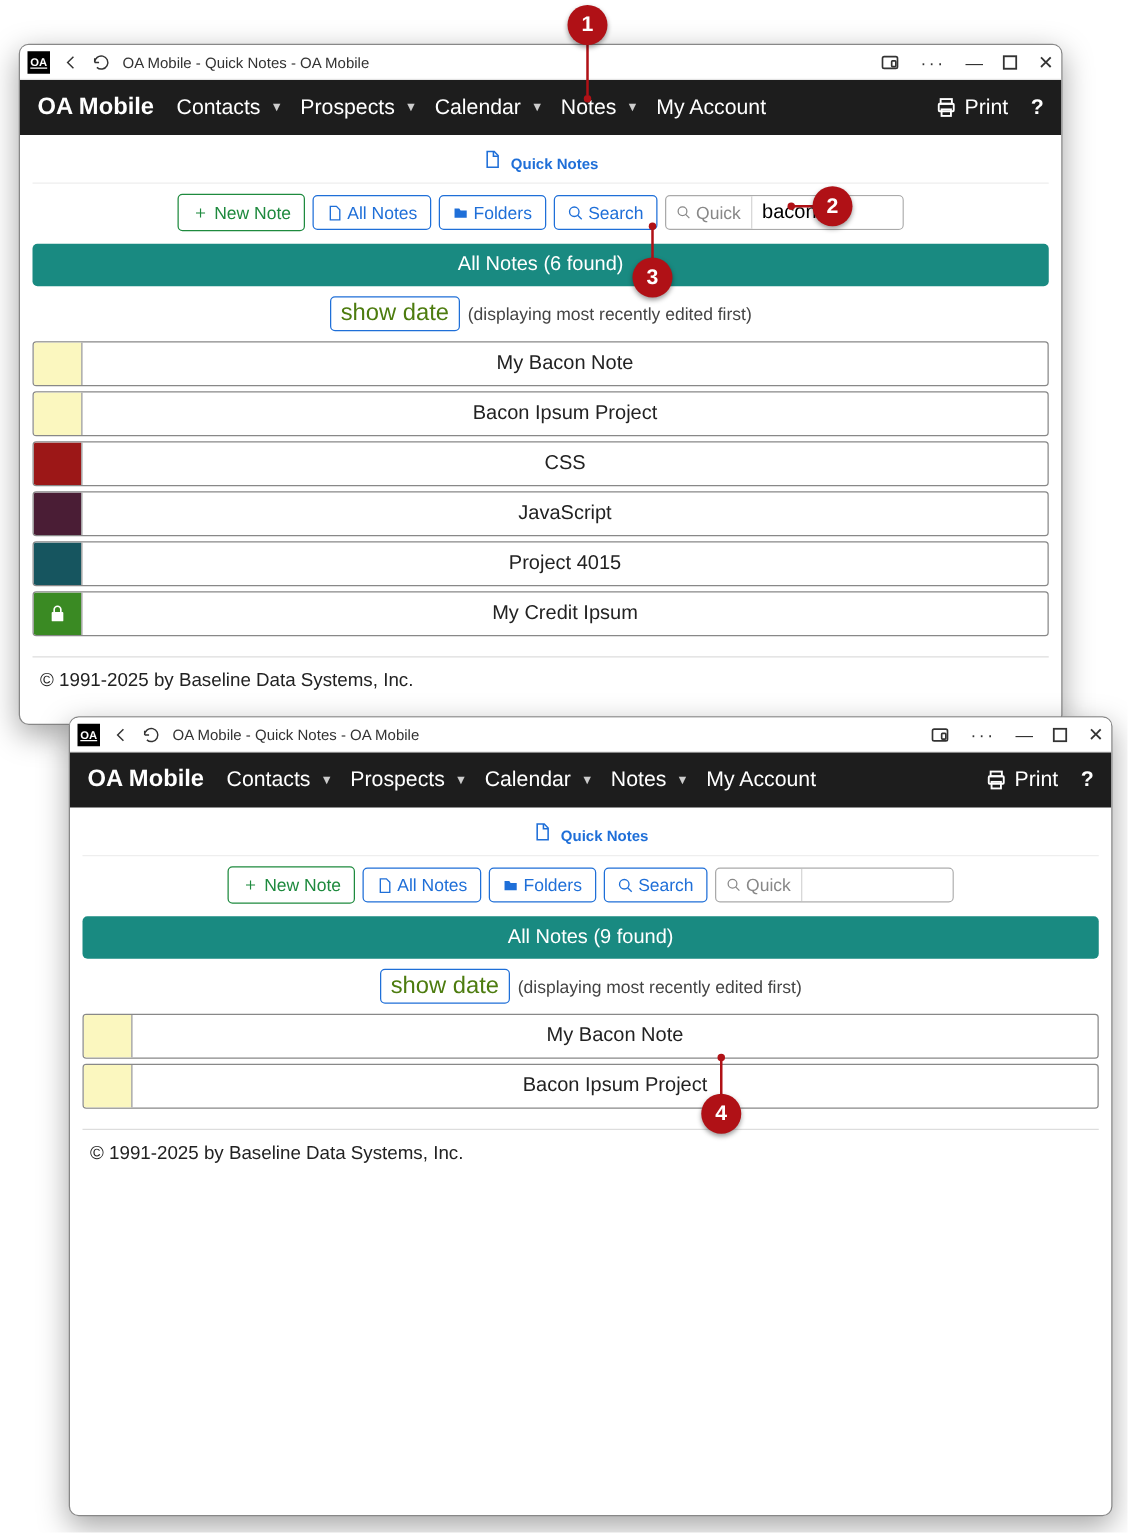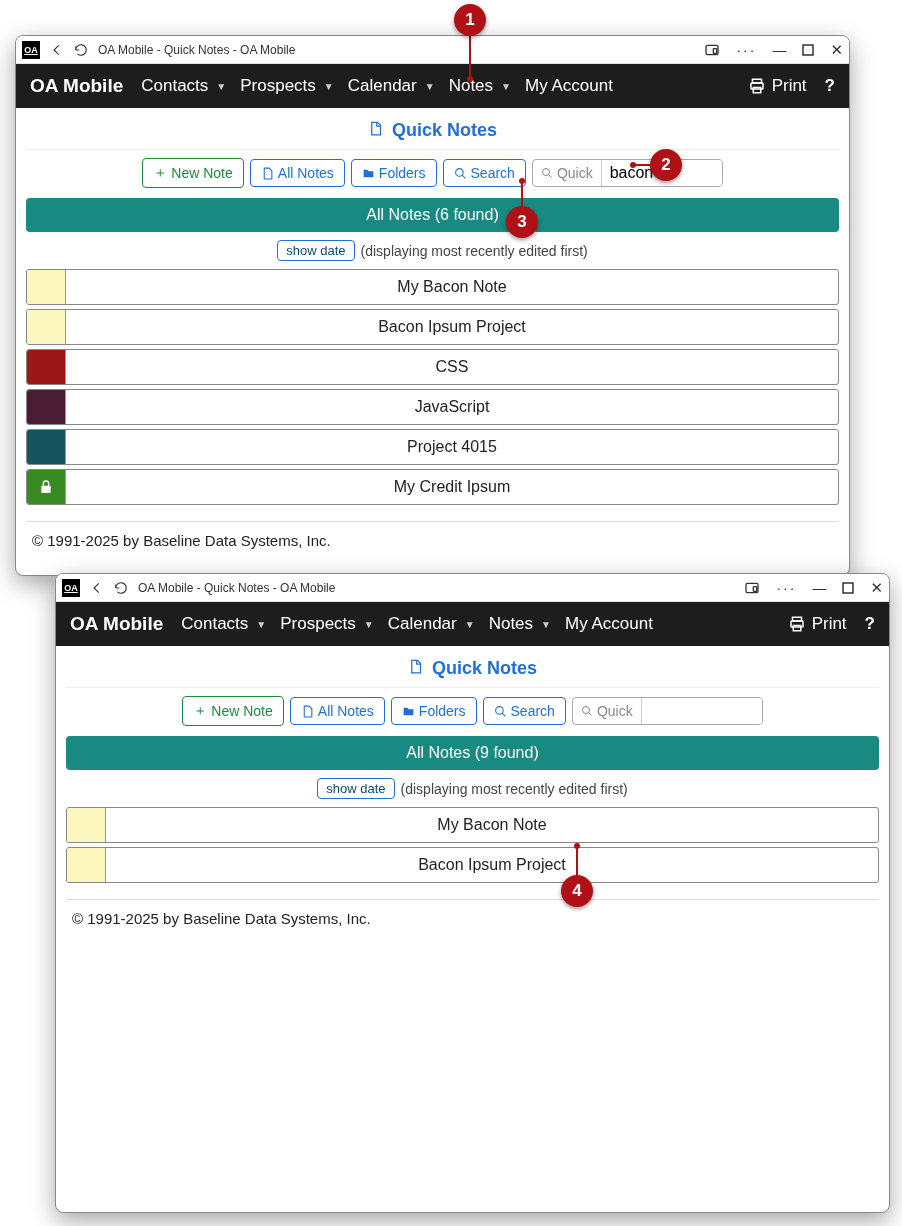--- a/index.html
+++ b/index.html
@@ -68,21 +68,21 @@
   .navbar .item { margin-right: 4px; display: flex; align-items: center; cursor: pointer; }
   .navbar .caret { font-size: 10px; margin-left: 4px; margin-right: 14px; color: #ccc; }
   .navbar .right { margin-left: auto; display: flex; align-items: center; gap: 6px; }
   .navbar .help { margin-left: 12px; font-weight: bold; }
 
   
   .content { padding: 6px 10px 12px; }
   .page-title {
     text-align: center;
     color: #1f6fd8;
-    font-size: 18px;
+    font-size: 12px;
     font-weight: 600;
     margin: 6px 0 8px;
     border-bottom: 1px solid #eee;
     padding-bottom: 8px;
   }
   .page-title .doc-icon { margin-right: 4px; }
   .toolbar {
     display: flex;
     justify-content: center;
     gap: 6px;
@@ -139,25 +139,25 @@
   .sub-row {
     display: flex;
     justify-content: center;
     align-items: center;
     gap: 6px;
     margin: 8px 0;
     font-size: 14px;
   }
   .show-date {
     border: 1px solid #1f6fd8;
-    color: #0c4a6e;
+    color: #4d7c0f;
     background: #fff;
     border-radius: 4px;
     padding: 2px 8px;
-    font-size: 13px;
+    font-size: 19px;
     cursor: pointer;
   }
   .sub-text { color: #444; font-size: 14px; }
   .note-list { display: flex; flex-direction: column; gap: 4px; }
   .note-row {
     display: flex;
     border: 1px solid #888;
     border-radius: 3px;
     overflow: hidden;
     height: 36px;

